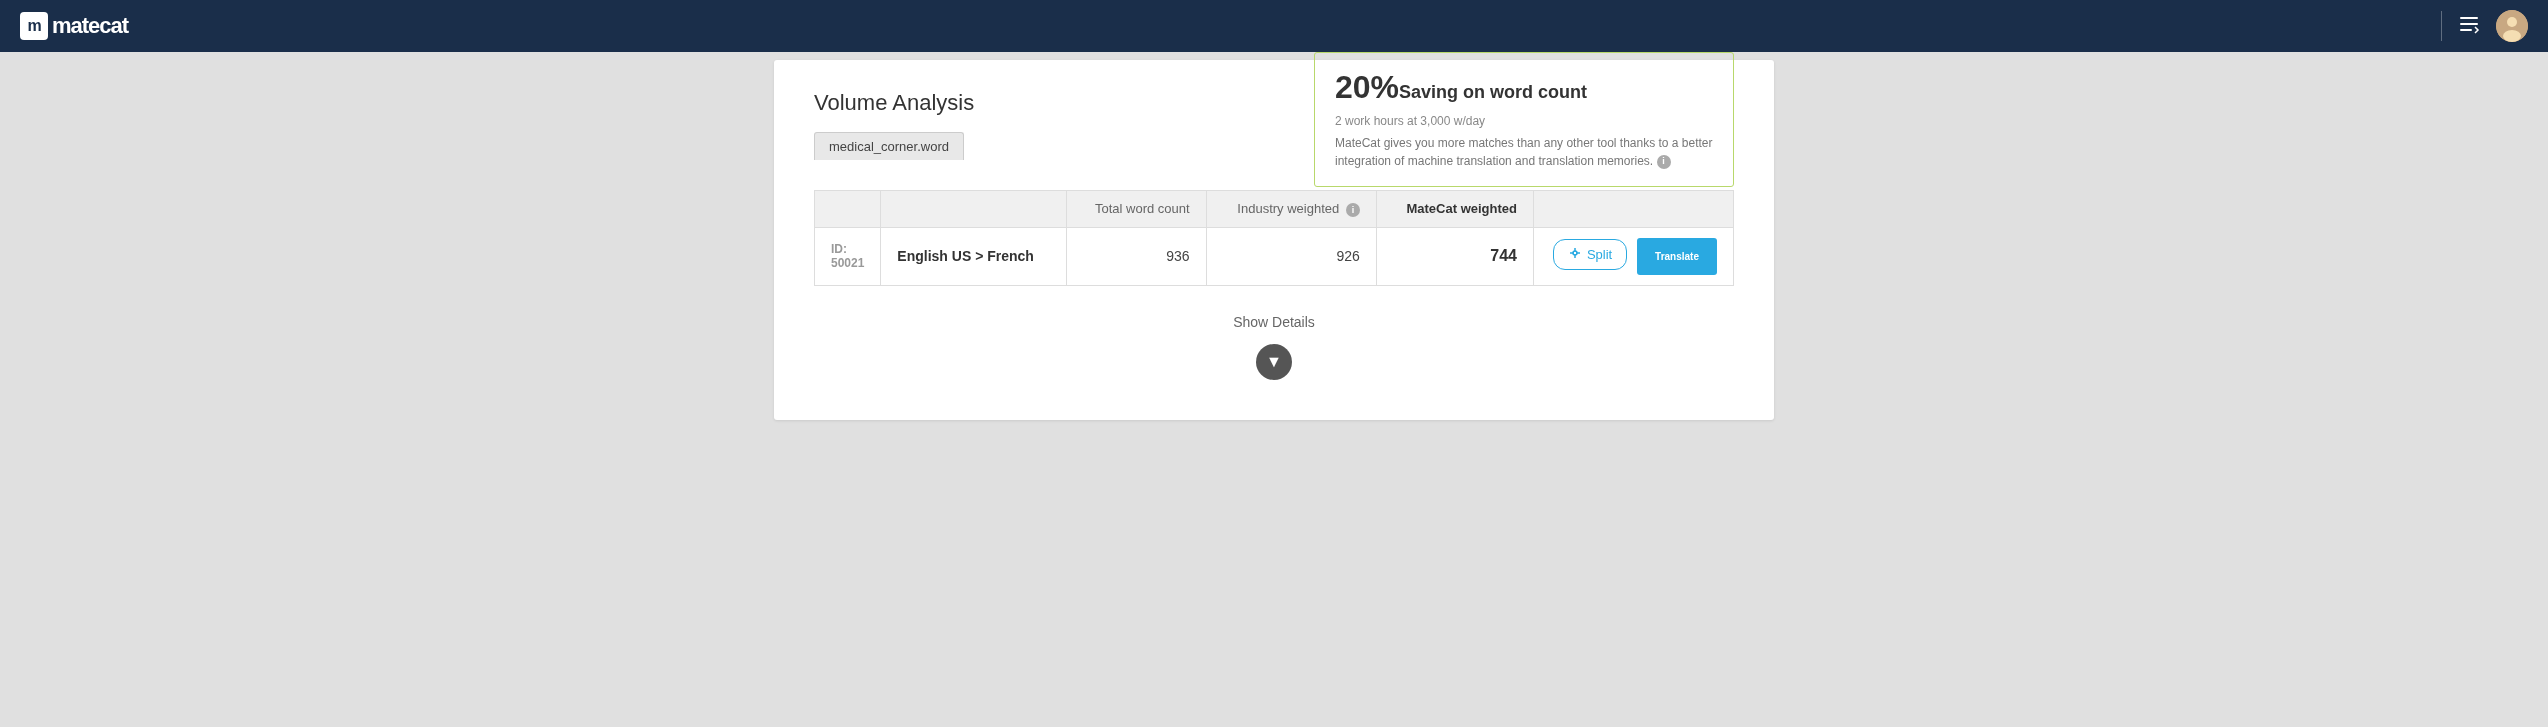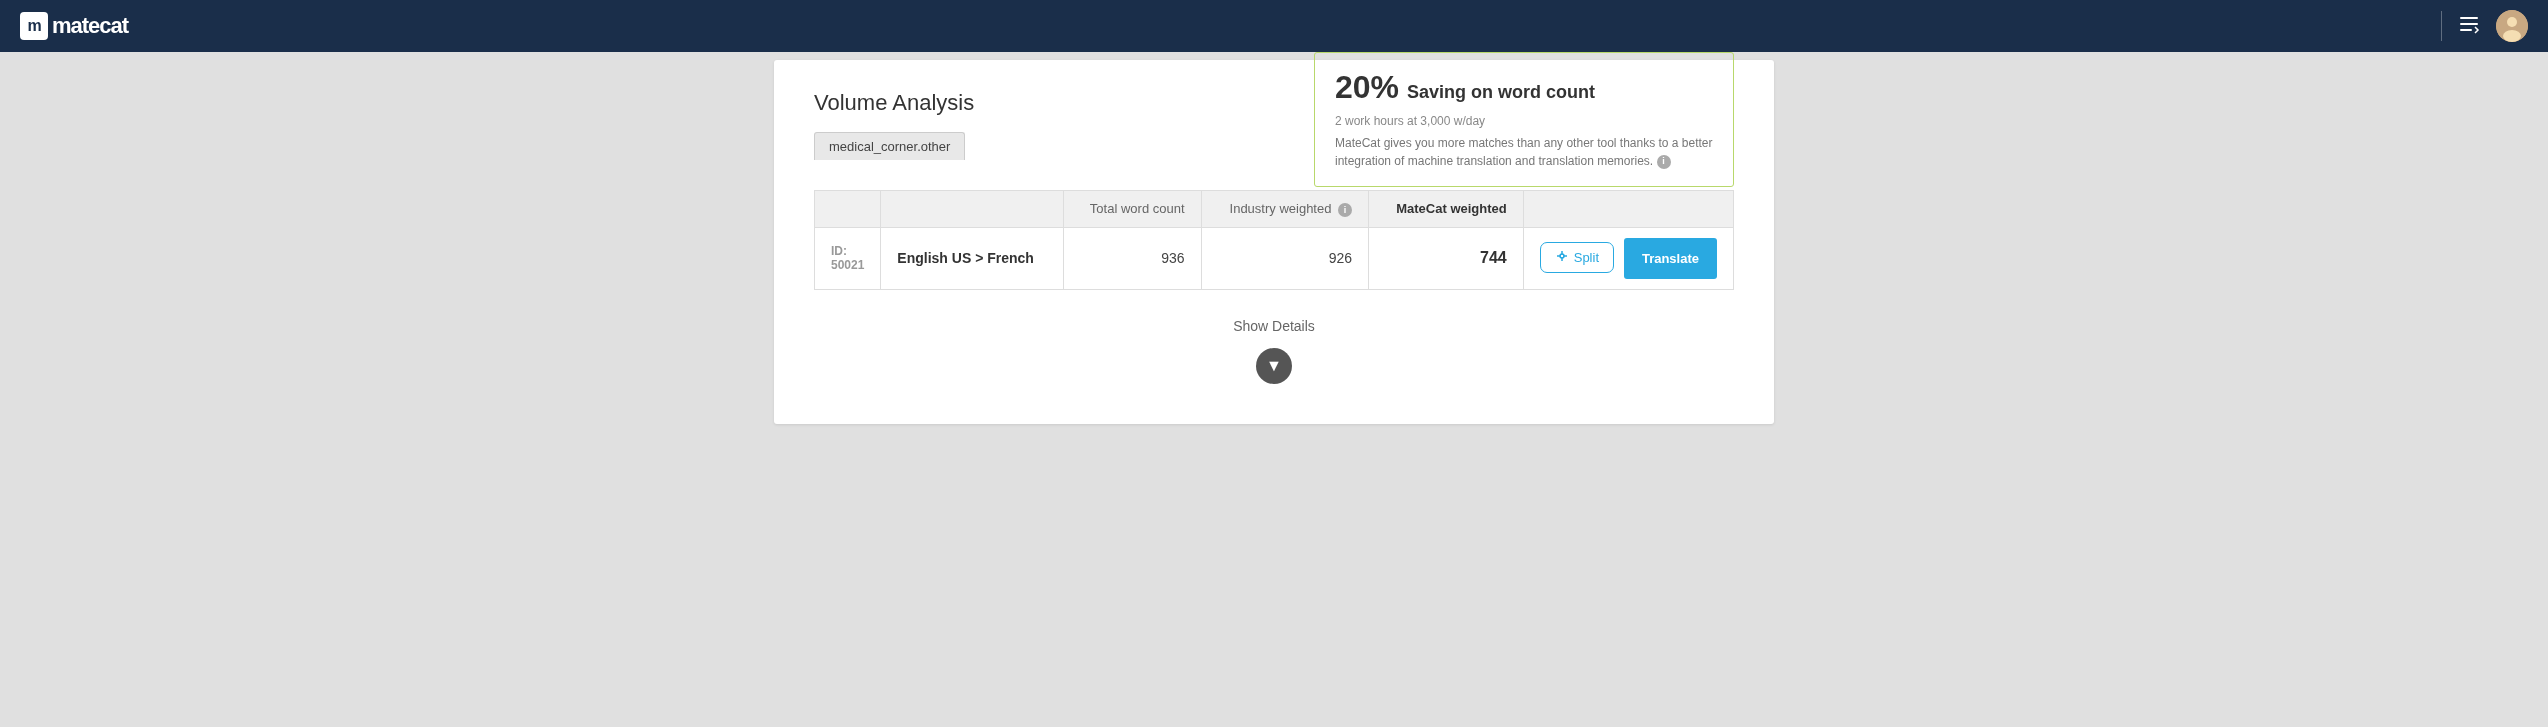--- a/index.html
+++ b/index.html
@@ -145,21 +145,20 @@
       border: 1px solid #b8d86b;
       border-radius: 3px;
       padding: 16px 20px;
       width: 420px;
       float: right;
       margin-top: -80px;
     }
     .savings-header {
       display: flex;
       align-items: baseline;
-      gap: 8px;
       margin-bottom: 8px;
     }
     .savings-percent {
       font-size: 32px;
       font-weight: bold;
       color: #333;
     }
     .savings-title {
       font-size: 18px;
       font-weight: bold;
@@ -266,34 +265,34 @@
 
     
     .btn-split {
       display: inline-flex;
       align-items: center;
       gap: 5px;
       background: white;
       border: 1px solid #29a9e1;
       color: #29a9e1;
       padding: 6px 14px;
-      border-radius: 7px;
+      border-radius: 12px;
       font-size: 13px;
       cursor: pointer;
       margin-right: 6px;
     }
     .btn-translate {
       display: inline-flex;
       align-items: center;
       background: #29a9e1;
       color: white;
       border: none;
       padding: 13px 18px;
       border-radius: 3px;
-      font-size: 13px;
+      font-size: 10px;
       font-weight: bold;
       cursor: pointer;
     }
 
     
     .show-details-section {
       text-align: center;
       margin-top: 28px;
     }
     .show-details-label {
@@ -362,21 +361,21 @@
         <span class="savings-title">Saving on word count</span>
       </div>
       <div class="savings-subtitle">2 work hours at 3,000 w/day</div>
       <div class="savings-desc">
         <span>MateCat gives you more matches than any other tool thanks to a better integration of machine translation and translation memories.</span>
         <span class="savings-info-icon">i</span>
       </div>
     </div>
 
     
-    <div class="file-tab">medical_corner.other</div>
+    <div class="file-tab">medical_corner.word</div>
 
     
 
     
     <div class="table-section">
       <table class="analysis-table">
         <thead>
           <tr>
             <th class="col-lang"></th>
             <th class="col-lang"></th>

